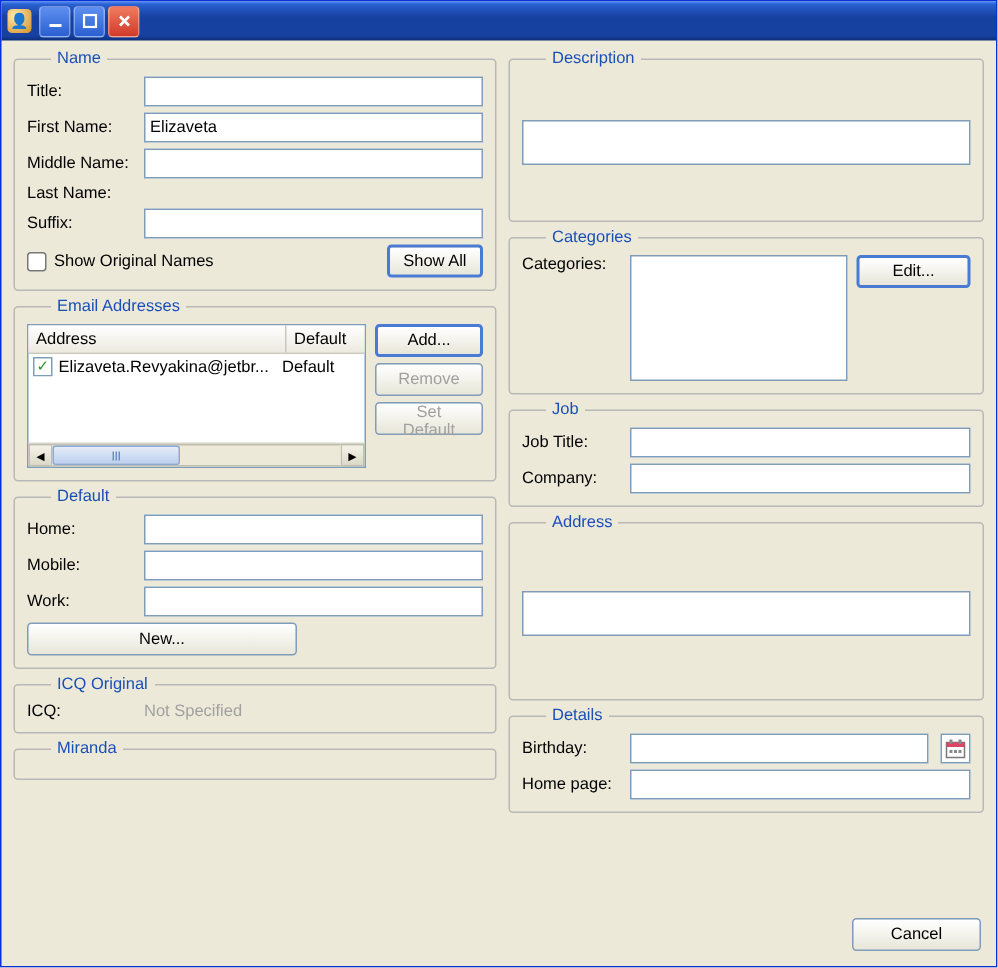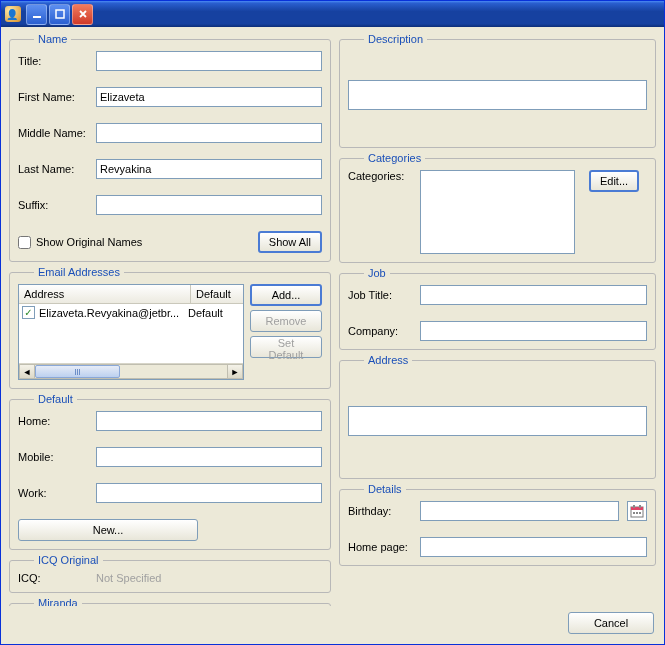--- a/index.html
+++ b/index.html
@@ -61,21 +61,21 @@
   border-radius: 3px;
   padding: 6px 8px 8px 8px;
   position: relative;
 }
 legend {
   color: #1a4fb8;
   padding: 0 4px;
   font-size: 11px;
   margin-left: 16px;
 }
-.row { display: flex; align-items: center; margin-bottom: 16px; gap: 6px; }
+.row { display: flex; align-items: center; margin-bottom: 4px; gap: 6px; }
 .row:last-child { margin-bottom: 0; }
 .row label.fld { width: 72px; color: #000; }
 .row label.fld-r { width: 66px; color: #000; }
 input[type=text], textarea, .listbox {
   font-family: inherit; font-size: 11px;
   border: 1px solid #7f9db9;
   background: #fff;
   padding: 2px 3px;
 }
 input[type=text] { height: 20px; flex: 1; }
@@ -186,21 +186,20 @@
         <div class="row">
           <label class="fld">First Name:</label>
           <input type="text" value="Elizaveta" style="">
         </div>
         <div class="row">
           <label class="fld">Middle Name:</label>
           <input type="text" value="" style="">
         </div>
         <div class="row">
           <label class="fld">Last Name:</label>
-          <input type="text" value="Revyakina" style="">
         </div>
         <div class="row">
           <label class="fld">Suffix:</label>
           <input type="text" value="" style="">
         </div>
         <div class="name-actions">
           <label class="chk">
             <input type="checkbox" style="">
             <span>Show Original Names</span>
           </label>
@@ -285,21 +284,21 @@
         <div class="row" style="height:88px;">
           <textarea style=""></textarea>
         </div>
       </fieldset>
 
       <fieldset>
         <legend>Categories</legend>
         <div class="row" style="align-items:flex-start;">
           <label class="fld-r">Categories:</label>
           <div class="listbox" style="height:84px;"></div>
-          <div style="width:66px; display:flex; flex-direction:column;align-items:center;">
+          <div style="width:76px; display:flex; flex-direction:column;">
             <button class="btn primary">Edit...</button>
           </div>
         </div>
       </fieldset>
 
       <fieldset>
         <legend>Job</legend>
         <div class="row">
           <label class="fld-r">Job Title:</label>
           <input type="text" value="" style="">

